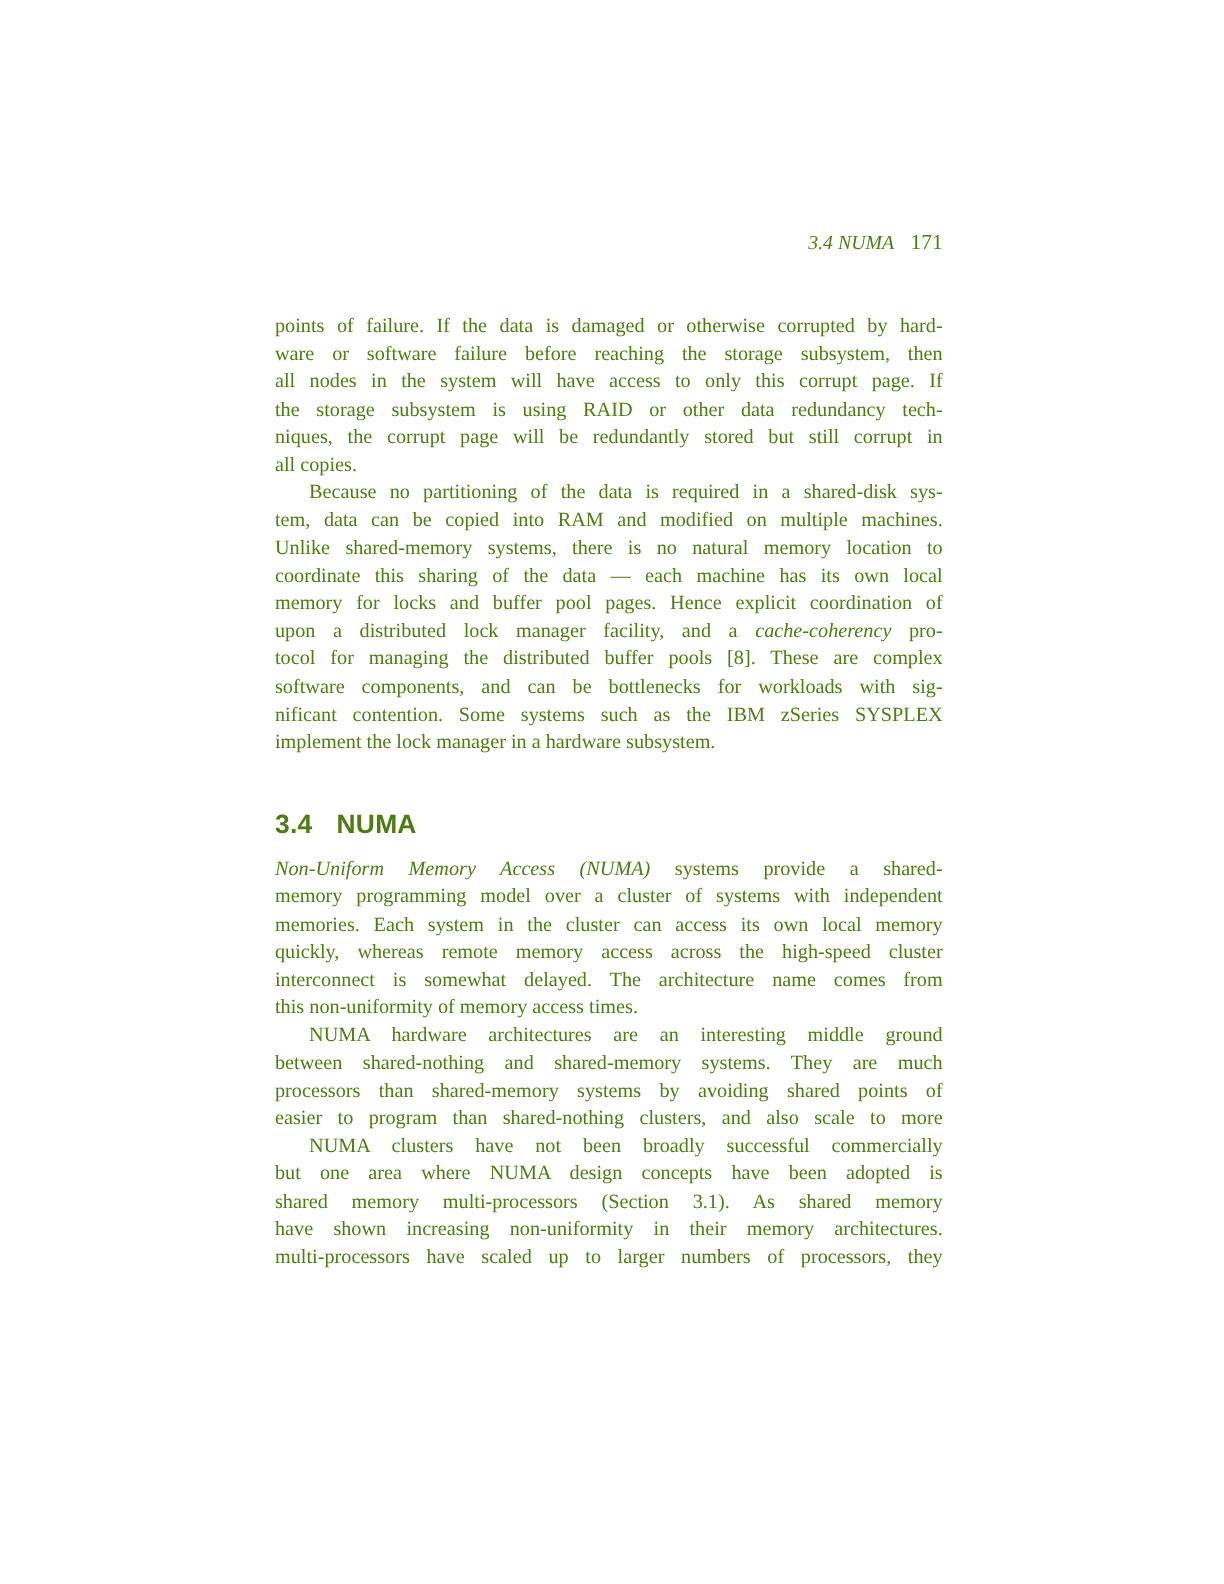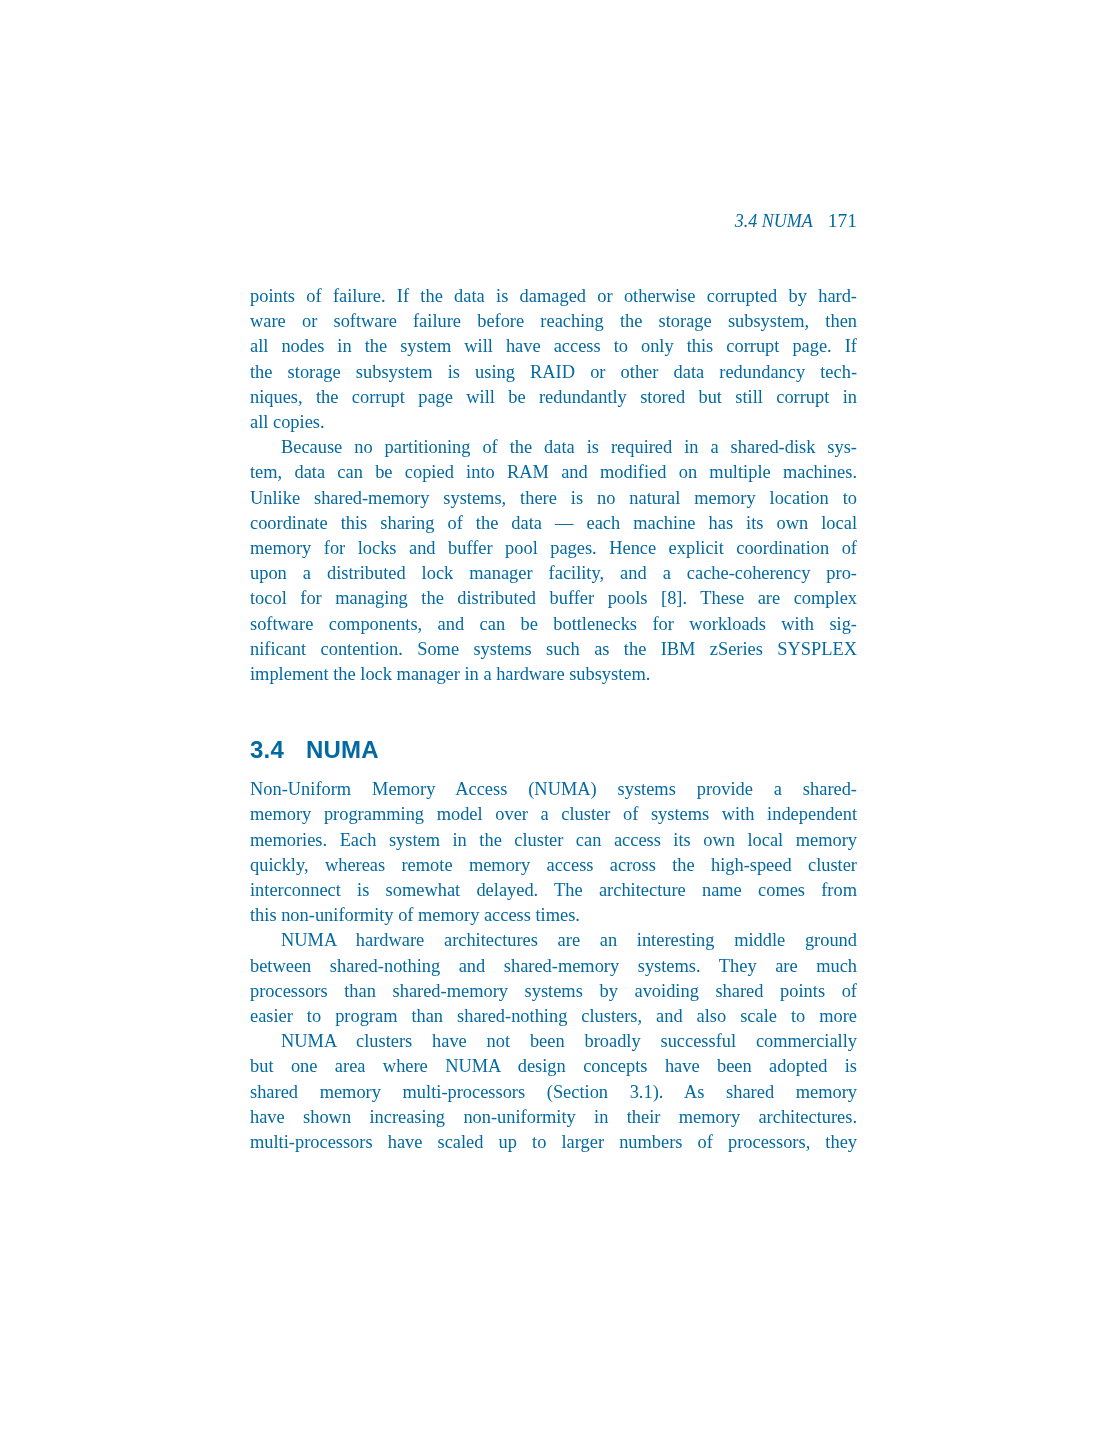--- a/index.html
+++ b/index.html
@@ -7,21 +7,21 @@
     padding: 0;
     background: #ffffff;
   }
   .page {
     position: relative;
     width: 1113px;
     height: 1440px;
     background: #ffffff;
     overflow: hidden;
     font-family: "Liberation Serif", "DejaVu Serif", serif;
-    color: #0369a1;
+    color: #4d7c0f;
   }
   .running-header {
     position: absolute;
     top: 209px;
     left: 250px;
     width: 607px;
     text-align: right;
     font-size: 19px;
     line-height: 23px;
     white-space: nowrap;
@@ -47,21 +47,21 @@
   .line {
     text-align: justify;
     text-align-last: justify;
     -moz-text-align-last: justify;
   }
   .line.lastline {
     text-align-last: left;
     -moz-text-align-last: left;
   }
   .line.indent { text-indent: 31px; }
-  .it { }
+  .it { font-style: italic; }
   .section-heading {
     font-family: "Liberation Sans", "DejaVu Sans", sans-serif;
     font-weight: bold;
     font-size: 24px;
     line-height: 27px;
     margin-top: 49px;
     margin-bottom: 14px;
     text-align: left;
     text-align-last: left;
     letter-spacing: 0.2px;

